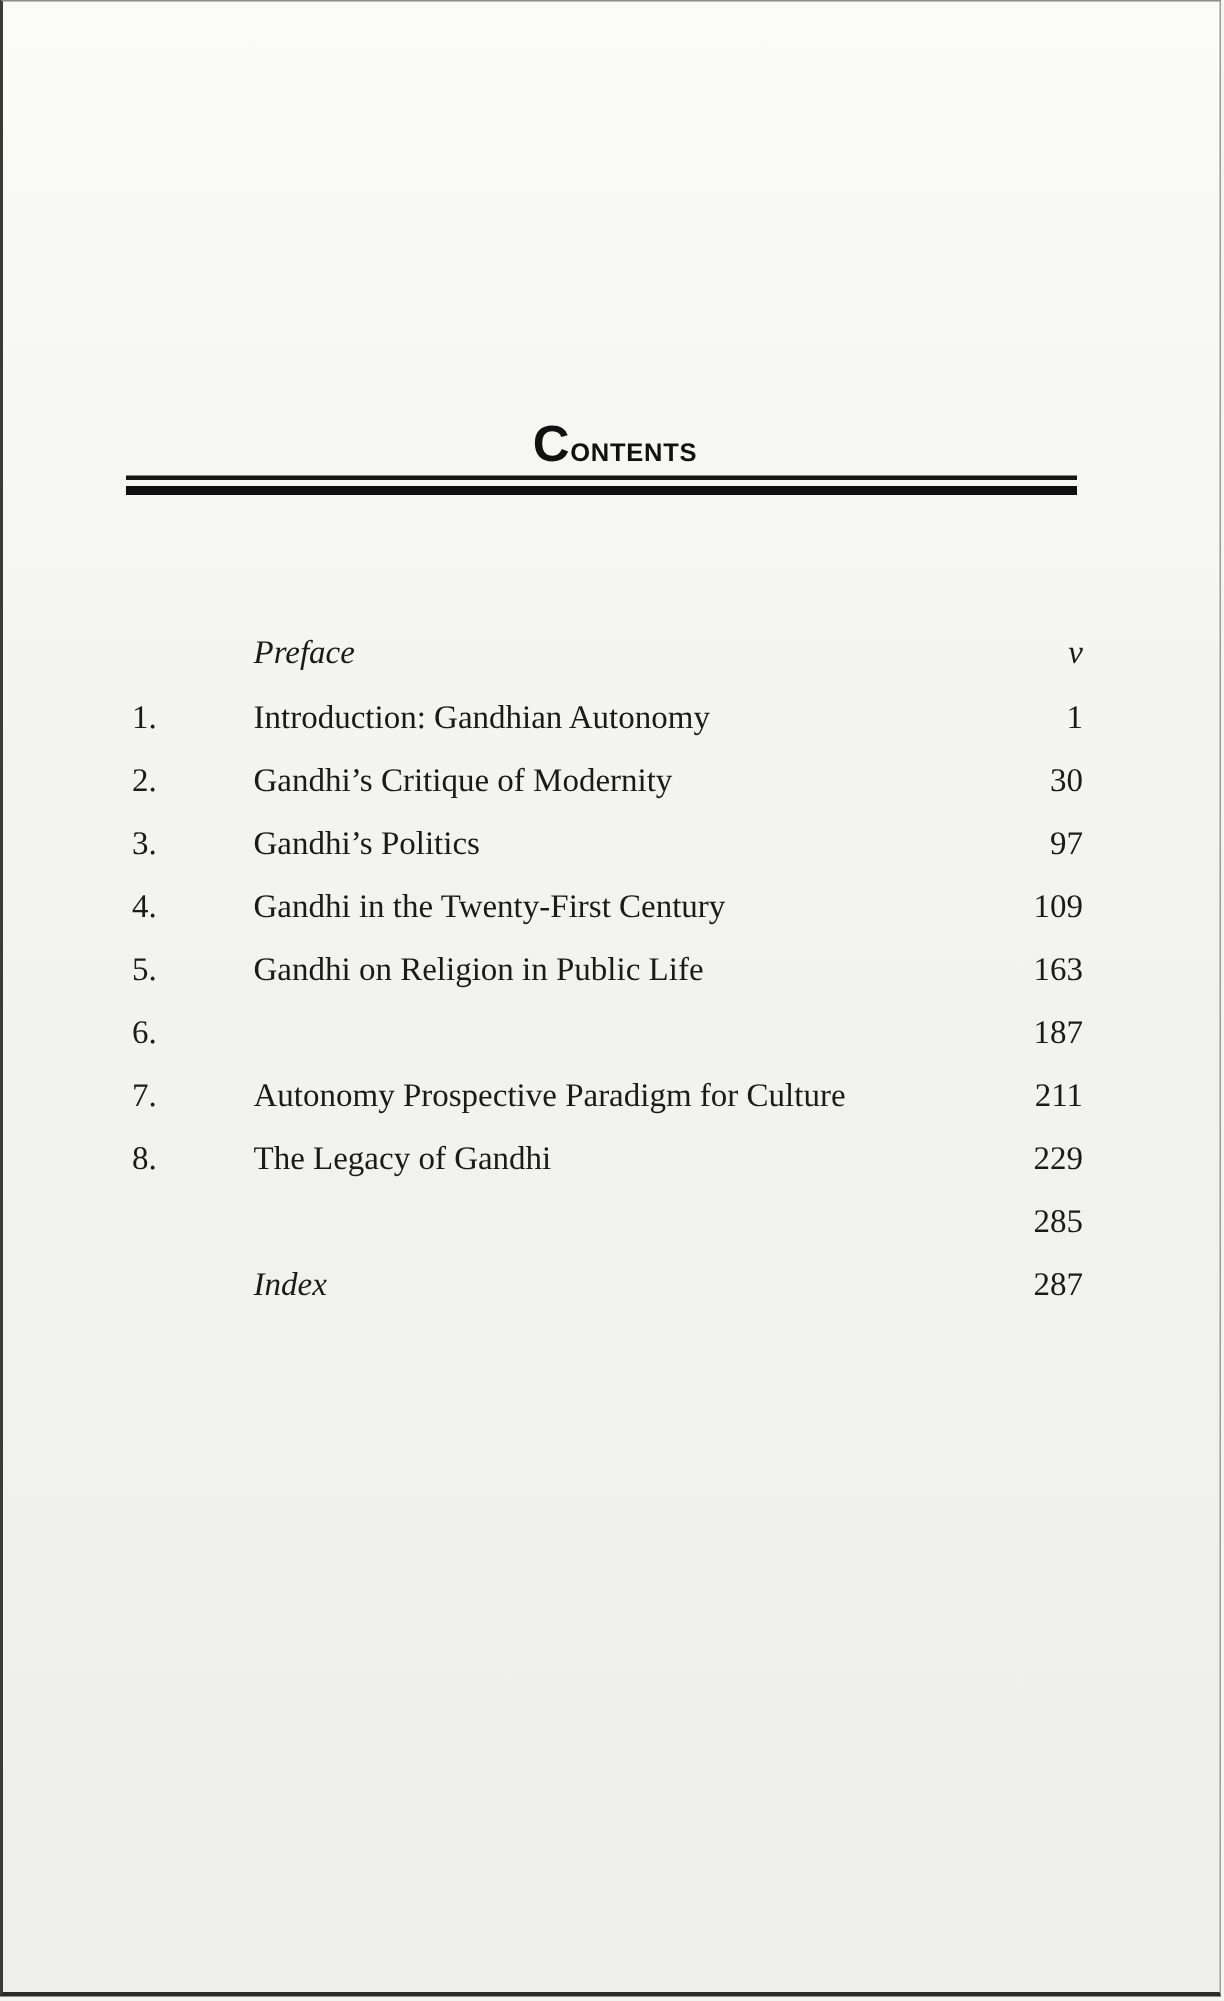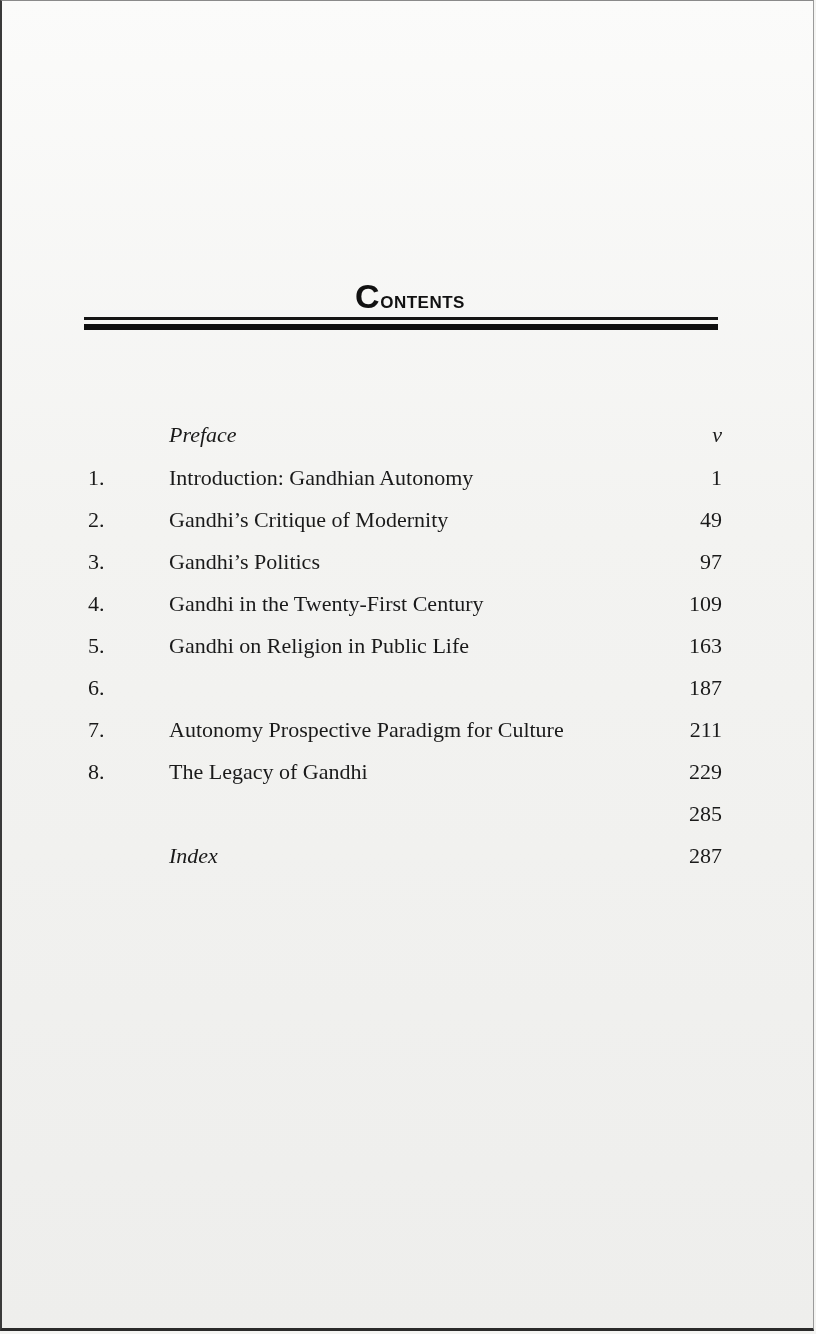--- a/index.html
+++ b/index.html
@@ -119,21 +119,21 @@
 
     <div class="row" style="top:43px;">
       <span class="num">1.</span>
       <span class="title">Introduction: Gandhian Autonomy</span>
       <span class="page-no">1</span>
     </div>
 
     <div class="row" style="top:85px;">
       <span class="num">2.</span>
       <span class="title">Gandhi’s Critique of Modernity</span>
-      <span class="page-no">49</span>
+      <span class="page-no">30</span>
     </div>
 
     <div class="row" style="top:127px;">
       <span class="num">3.</span>
       <span class="title">Gandhi’s Politics</span>
       <span class="page-no">97</span>
     </div>
 
     <div class="row" style="top:169px;">
       <span class="num">4.</span>

